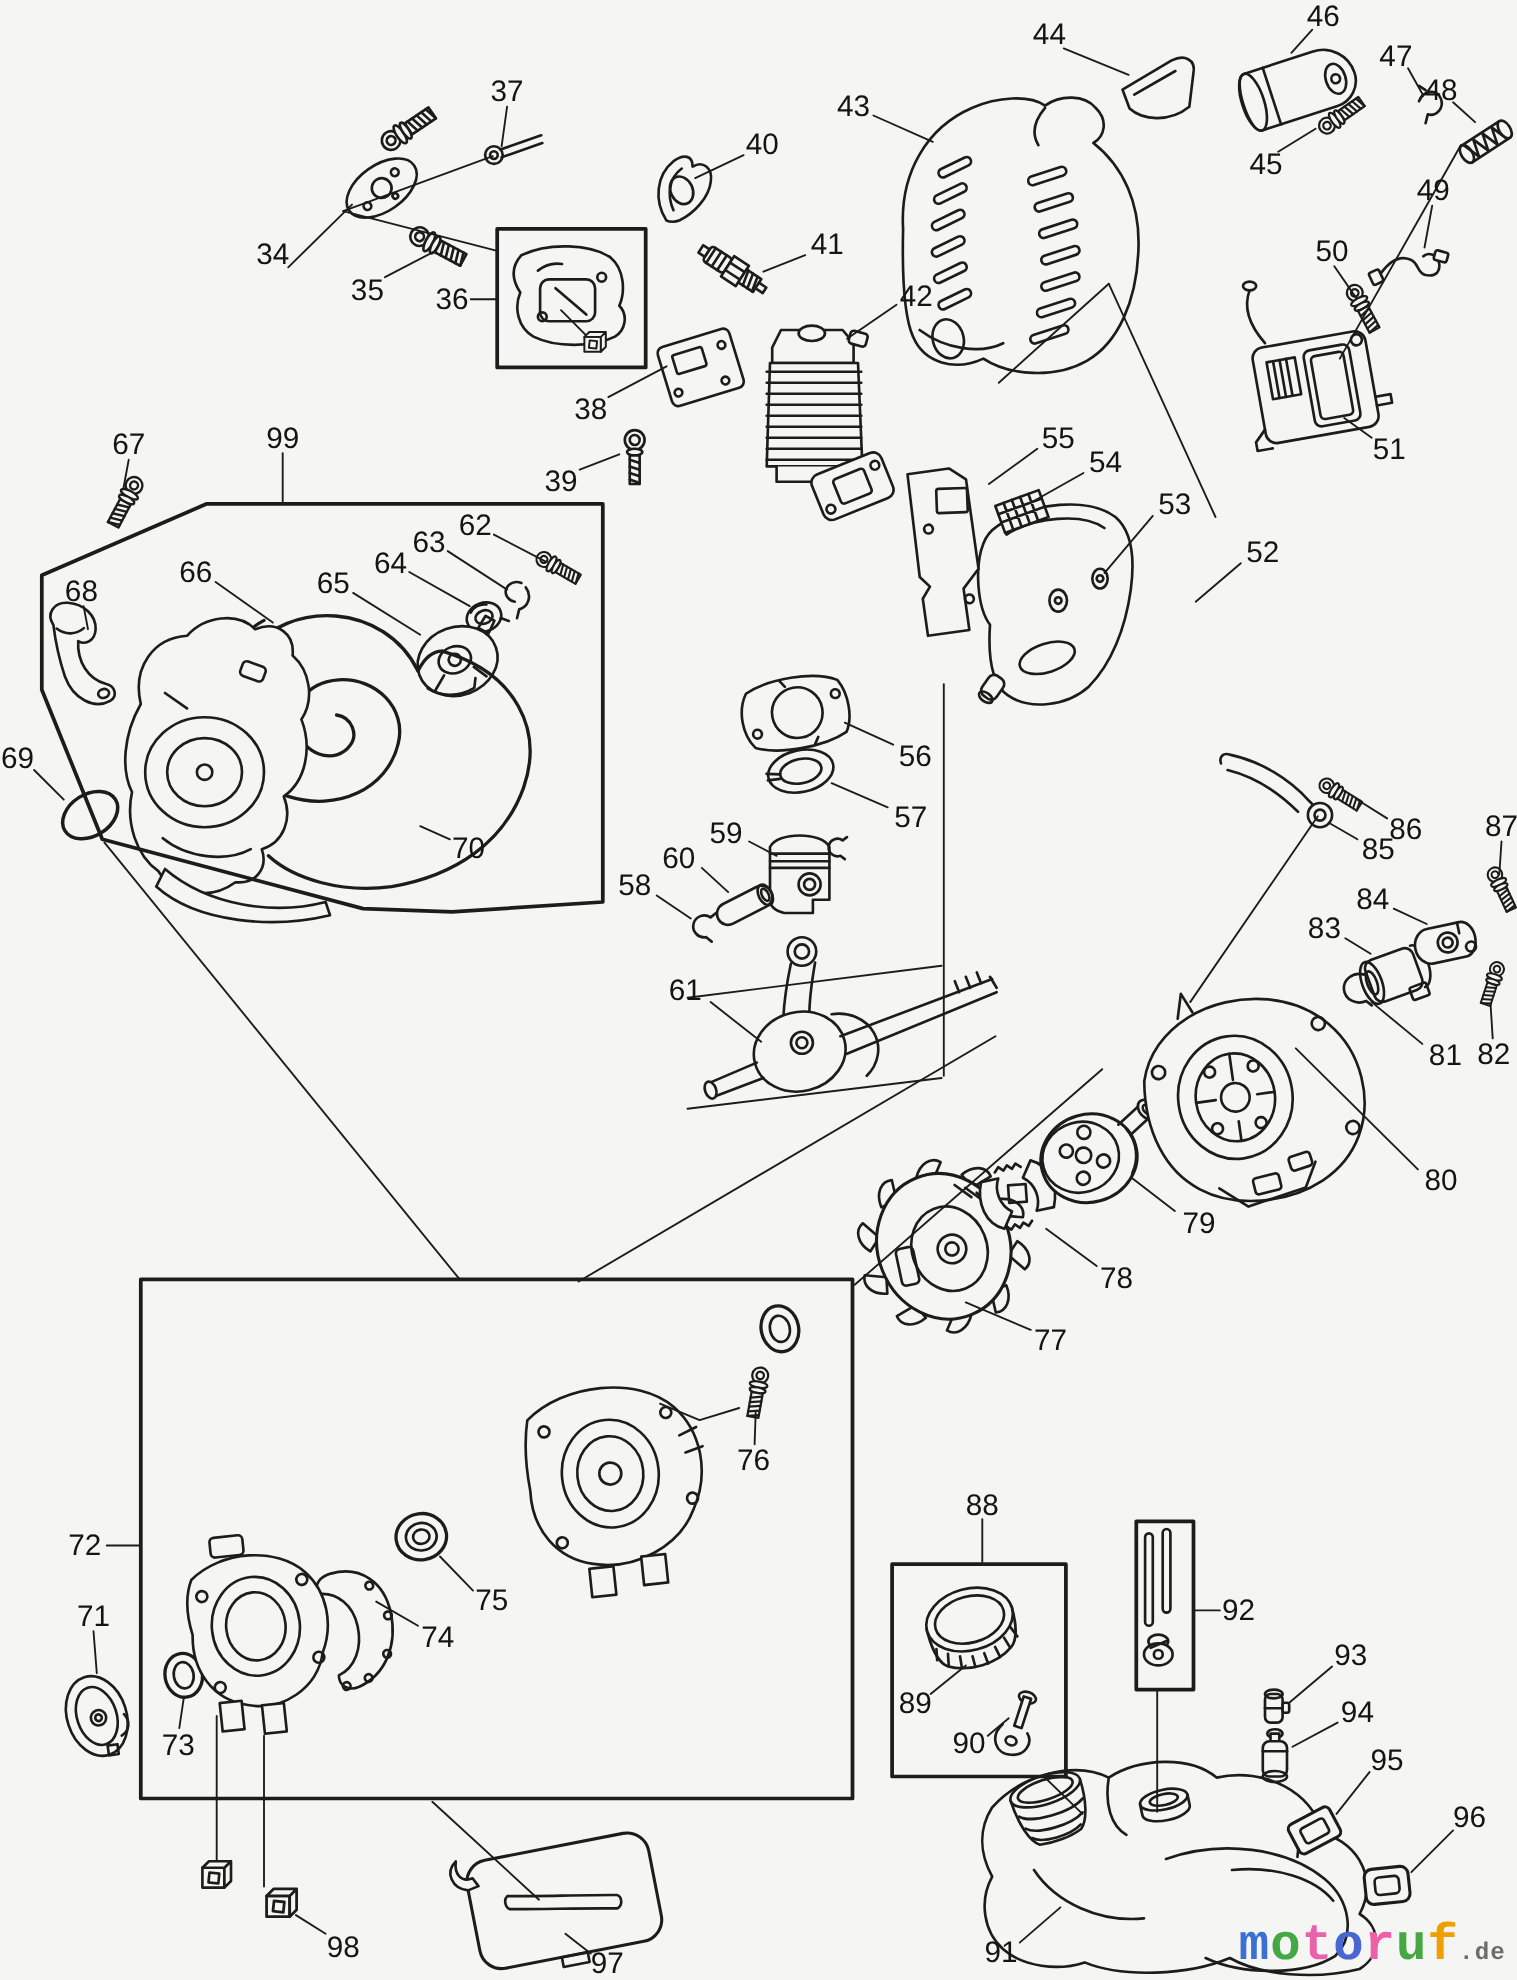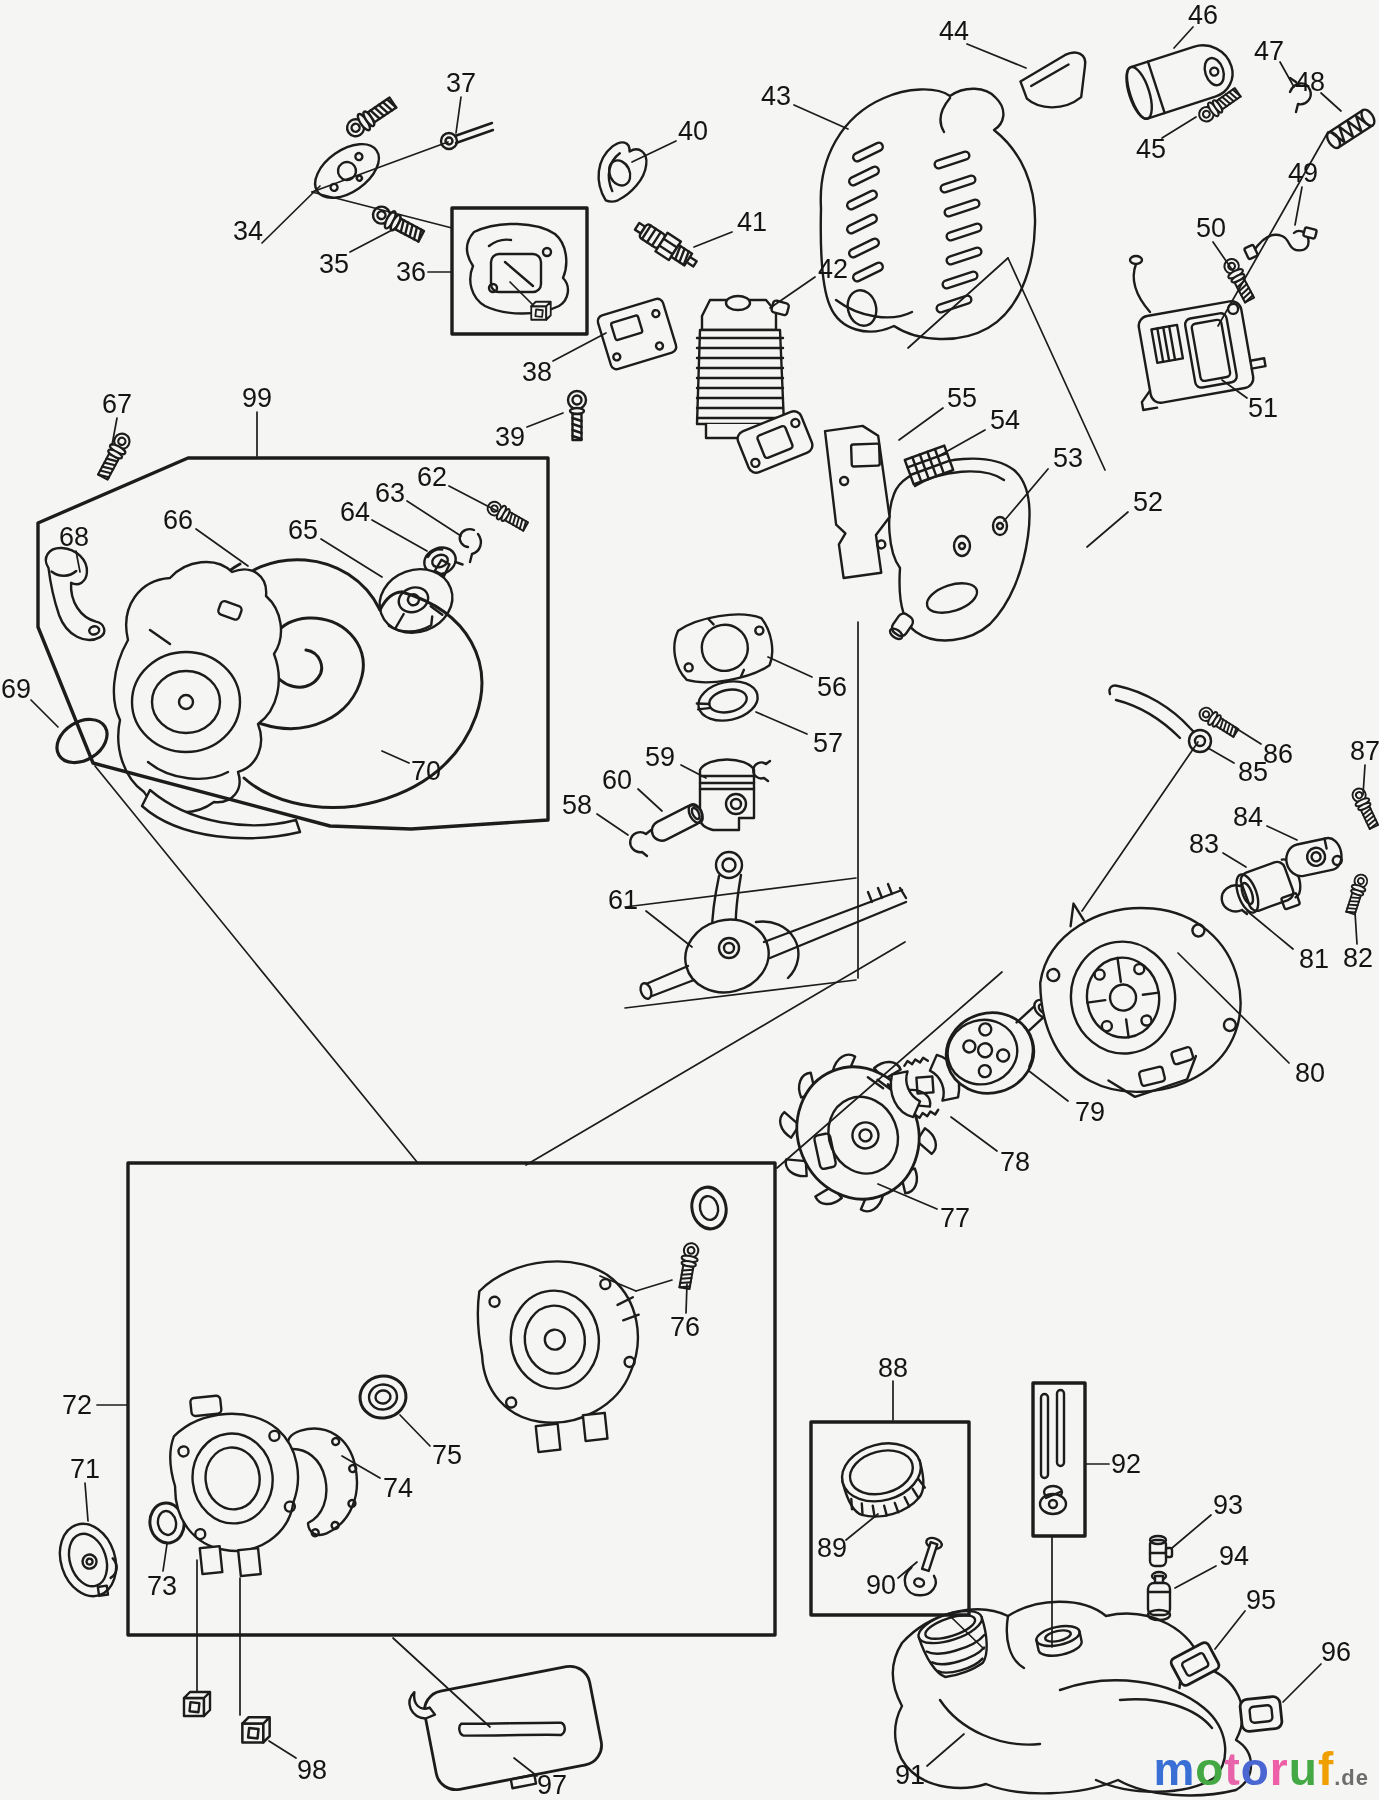--- a/index.html
+++ b/index.html
@@ -3,21 +3,21 @@
 <meta charset="utf-8">
 <style>
   html,body{margin:0;padding:0;background:#e8e8e8;}
   .canvas{position:relative;width:1379px;height:1800px;background:#f5f5f3;overflow:hidden;
           font-family:"Liberation Sans",sans-serif;}
   svg{position:absolute;left:0;top:0;}
   .p{fill:#f5f5f3;}
   .d{fill:none;}
   .lbl{font:27px "Liberation Sans",sans-serif;fill:#141414;}
   .watermark{position:absolute;right:10px;bottom:8px;
-             font-family:Liberation Sans, sans-serif;font-weight:bold;font-size:46px;
+             font-family:Liberation Mono, monospace;font-weight:bold;font-size:46px;
              letter-spacing:1px;user-select:none;line-height:1;}
   .watermark .wm-suffix{font-size:22px;font-weight:bold;}
 </style>
 </head>
 <body>
 
 <div class="canvas">
 <svg id="diagram-svg" width="1379" height="1800" viewBox="0 0 1379 1800" xmlns="http://www.w3.org/2000/svg">
   <defs>
     <g id="bolt">

